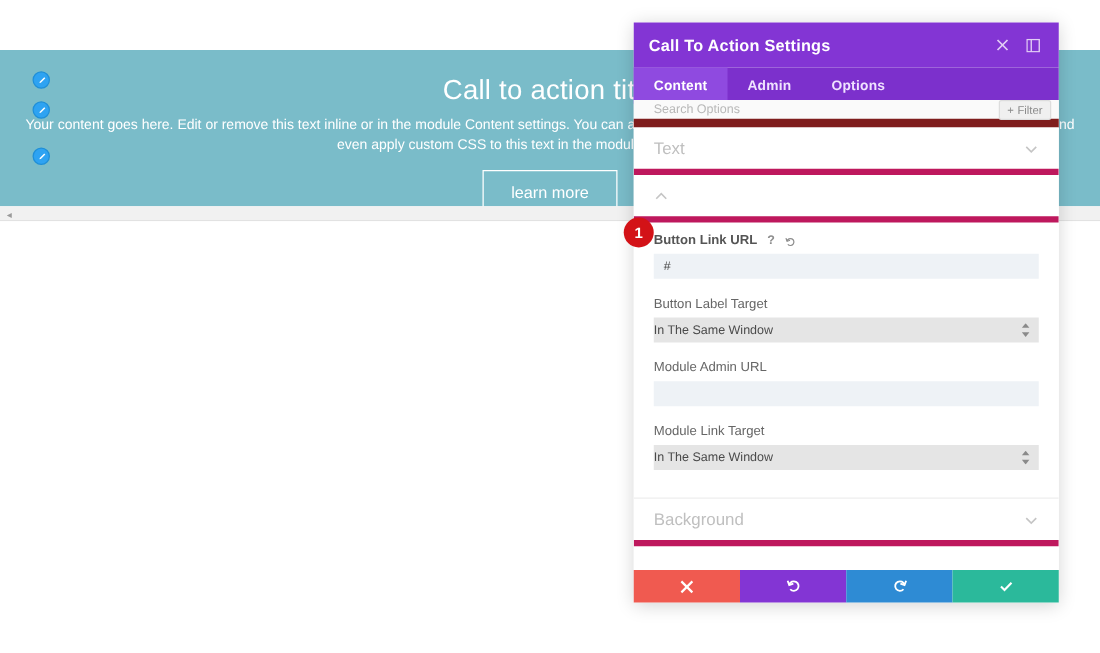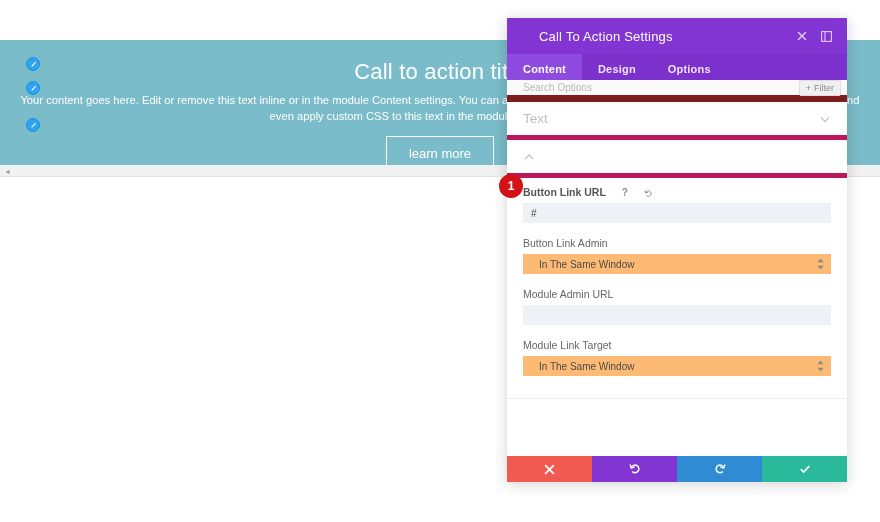--- a/index.html
+++ b/index.html
@@ -96,24 +96,23 @@
   .panel-header {
     height: 36px;
     background: #8335d4;
     display: flex; align-items: center;
     padding: 0 12px;
     flex: 0 0 auto;
   }
   .panel-title {
     color: #ffffff;
     font-size: 13px;
-    font-weight: normal;
+    font-weight: bold;
     letter-spacing: .2px;
     flex: 1 1 auto;
-    margin-left: 20px;
   }
   .hdr-icon {
     width: 18px; height: 18px;
     margin-left: 6px;
     display: flex; align-items: center; justify-content: center;
     color: #e2cdf5;
   }
   .hdr-icon svg { display: block; }
 
   .tabs {
@@ -172,21 +171,21 @@
   .acc-head.closed .acc-title { color: #bfbfbf; }
   .acc-head.open .acc-title { color: #6f9cc4; }
   .chev { width: 12px; height: 12px; color: #c5c5c5; }
   .chev svg { display: block; }
 
   .acc-content { padding: 8px 16px 14px 16px; border-bottom: 1px solid #eeeeee; }
 
   .field { margin-bottom: 14px; }
   .field:last-child { margin-bottom: 8px; }
   .field-label {
-    display: flex; align-items: flex-end; gap: 14px;
+    display: flex; align-items: flex-end; gap: 6px;
     font-size: 10.5px;
     color: #555555;
     font-weight: bold;
     margin-bottom: 5px;
   }
   .field-label.light { font-weight: normal; color: #666666; }
   .lbl-icon {
     width: 10px; height: 10px;
     color: #8d8d8d;
     font-size: 10px; line-height: 10px;
@@ -198,22 +197,22 @@
     border: none;
     padding: 0 8px;
     font-size: 10px;
     color: #4a4a4a;
     font-family: "Liberation Sans", sans-serif;
     display: flex; align-items: center;
   }
   .sel {
     position: relative;
     width: 100%; height: 20px;
-    background: #fdba74;
-    padding: 0 18px 0 16px;
+    background: #e5e5e5;
+    padding: 0 18px 0 0;
     font-size: 10px;
     color: #4a4a4a;
     display: flex; align-items: center;
   }
   .sel-arrows {
     position: absolute; right: 7px; top: 50%;
     transform: translateY(-50%);
     width: 7px; height: 11px;
     color: #8a8a8a;
   }
@@ -296,21 +295,21 @@
       <div class="hdr-icon">
         <svg width="11" height="11" viewBox="0 0 11 11" stroke="currentColor" stroke-width="1.1" fill="none">
           <rect x="0.6" y="0.6" width="9.8" height="9.8"></rect>
             <line x1="4" y1="0.6" x2="4" y2="10.4"></line>
         </svg>
       </div>
     </div>
 
     <div class="tabs">
       <div class="tab active">Content</div>
-      <div class="tab">Design</div>
+      <div class="tab">Admin</div>
       <div class="tab">Options</div>
     </div>
 
     <div class="searchbar">
       <div class="search-ph">Search Options</div>
       <div class="filter-btn">
         <span>+</span>
         <span>Filter</span>
       </div>
     </div>
@@ -344,21 +343,21 @@
               <svg width="9" height="9" viewBox="0 0 12 12" stroke="currentColor" stroke-width="1.3" fill="none">
                 <path d="M2.2 5.2 A3.7 3.7 0 1 1 3 8.6"></path>
                   <polyline points="1,2 2.2,5.3 5.4,4.3"></polyline>
               </svg>
             </span>
           </div>
           <div class="txt-input">#</div>
         </div>
 
         <div class="field">
-          <div class="field-label light">Button Link Admin</div>
+          <div class="field-label light">Button Label Target</div>
           <div class="sel">
             <span>In The Same Window</span>
             <span class="sel-arrows">
               <svg viewBox="0 0 7 11" fill="currentColor">
                   <polygon points="3.5,0 6.5,3.7 0.5,3.7"></polygon>
                   <polygon points="3.5,11 6.5,7.3 0.5,7.3"></polygon>
                 </svg>
             </span>
           </div>
         </div>
@@ -376,20 +375,28 @@
               <svg viewBox="0 0 7 11" fill="currentColor">
                   <polygon points="3.5,0 6.5,3.7 0.5,3.7"></polygon>
                   <polygon points="3.5,11 6.5,7.3 0.5,7.3"></polygon>
                 </svg>
             </span>
           </div>
         </div>
 
       </div>
 
+      <div class="acc-head closed">
+        <div class="acc-title">Background</div>
+        <div class="chev">
+          <svg viewBox="0 0 12 12" stroke="currentColor" stroke-width="1.3" fill="none">
+              <polyline points="2,4.5 6,8.5 10,4.5"></polyline>
+            </svg>
+        </div>
+      </div>
 
 
     </div>
 
     <div class="panel-footer">
       <div class="foot-btn fb-cancel">
         <svg width="11" height="11" viewBox="0 0 10 10" stroke="currentColor" stroke-width="1.6" fill="none">
           <line x1="1" y1="1" x2="9" y2="9"></line>
             <line x1="9" y1="1" x2="1" y2="9"></line>
         </svg>

